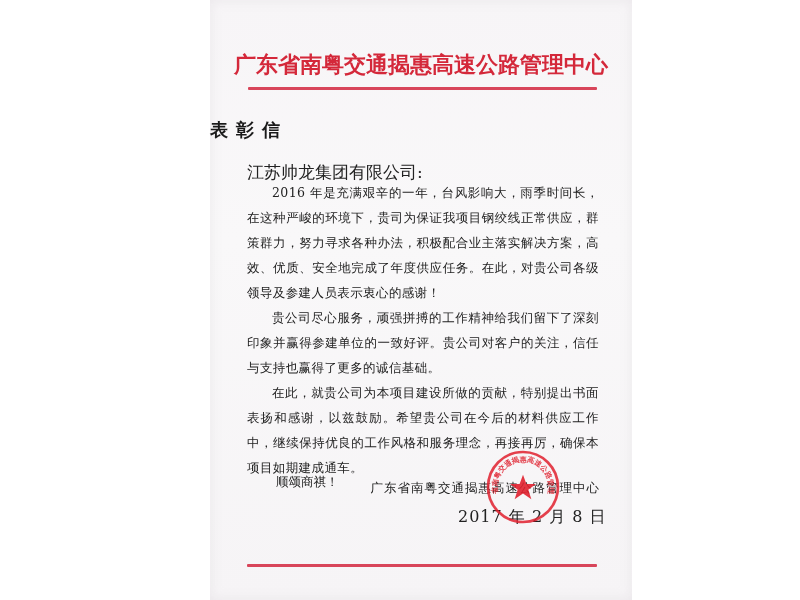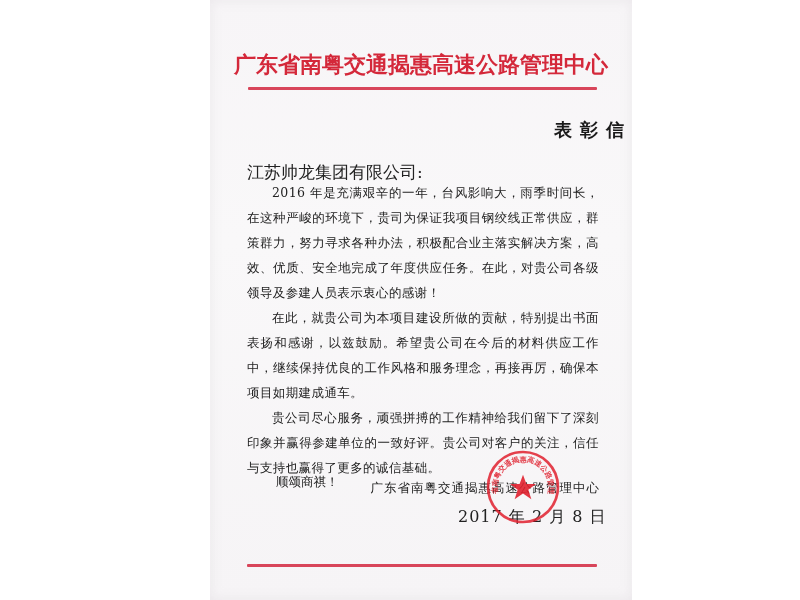--- a/index.html
+++ b/index.html
@@ -42,21 +42,21 @@
       border-radius: 1px;
     }
     .rule.top { left: 38px; top: 87px; width: 349px; }
     .rule.bottom { left: 37px; top: 564px; width: 350px; }
 
     .title {
       position: absolute;
       left: 0;
       top: 118px;
       width: 422px;
-      text-align: right;
+      text-align: left;
       font-size: 18px;
       font-weight: bold;
       letter-spacing: 8px;
       color: #1a1a1a;
       white-space: nowrap;
       font-family: Liberation Serif, serif;
     }
     .body-text {
       position: absolute;
       left: 37px;
@@ -123,22 +123,22 @@
 
   <div class="letterhead">广东省南粤交通揭惠高速公路管理中心</div>
   <div class="rule top"></div>
 
   <div class="title">表彰信</div>
 
   <div class="salutation">江苏帅龙集团有限公司:</div>
 
   <div class="body-text" style="top:180px;">
     <p class="para">2016 年是充满艰辛的一年，台风影响大，雨季时间长，在这种严峻的环境下，贵司为保证我项目钢绞线正常供应，群策群力，努力寻求各种办法，积极配合业主落实解决方案，高效、优质、安全地完成了年度供应任务。在此，对贵公司各级领导及参建人员表示衷心的感谢！</p>
+    <p class="para">贵公司尽心服务，顽强拼搏的工作精神给我们留下了深刻印象并赢得参建单位的一致好评。贵公司对客户的关注，信任与支持也赢得了更多的诚信基础。</p>
     <p class="para">在此，就贵公司为本项目建设所做的贡献，特别提出书面表扬和感谢，以兹鼓励。希望贵公司在今后的材料供应工作中，继续保持优良的工作风格和服务理念，再接再厉，确保本项目如期建成通车。</p>
-    <p class="para">贵公司尽心服务，顽强拼搏的工作精神给我们留下了深刻印象并赢得参建单位的一致好评。贵公司对客户的关注，信任与支持也赢得了更多的诚信基础。</p>
   </div>
 
   <div class="closing">顺颂商祺！</div>
 
   <div class="signature">广东省南粤交通揭惠高速公路管理中心</div>
   <div class="date">2017 年 2 月 8 日</div>
 
   <svg class="seal" viewBox="0 0 100 100">
     <defs>
       <path id="sealArc" d="M 18 62 A 34 34 0 1 1 82 62"></path>

